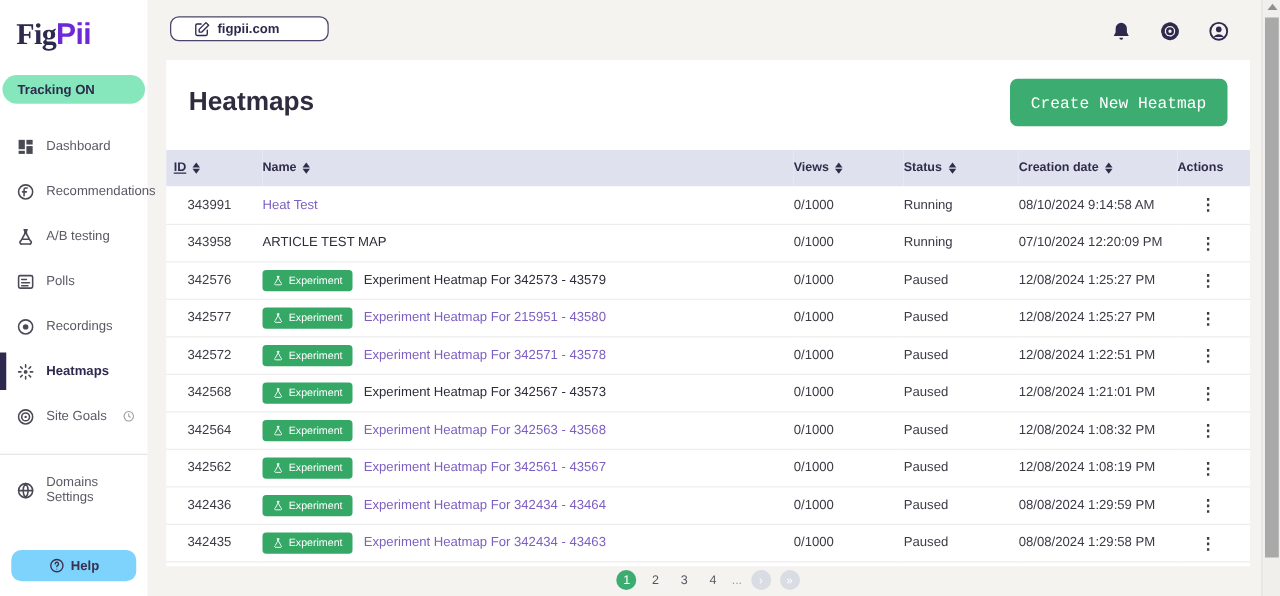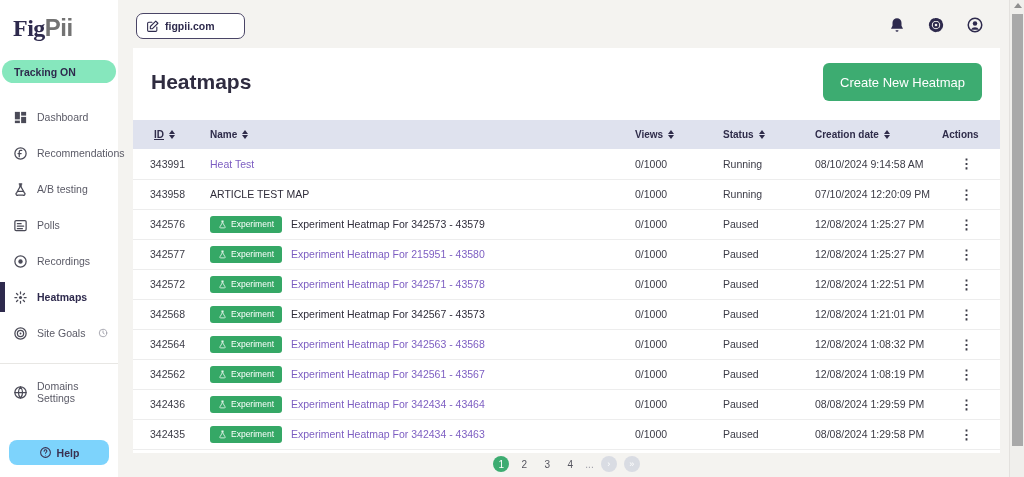--- a/index.html
+++ b/index.html
@@ -4,59 +4,59 @@
 <style>
   * { margin:0; padding:0; box-sizing:border-box; }
   html,body { width:1024px; height:477px; overflow:hidden; }
   body { font-family:"Liberation Sans", sans-serif; background:#f4f3f0; color:#3b3b46; }
   #app { position:relative; width:1024px; height:477px; overflow:hidden; }
 
   
   .sidebar { position:absolute; left:0; top:0; width:118px; height:477px; background:#ffffff; z-index:5; }
   .logo { padding:14px 0 0 13px; font-size:24px; font-weight:bold; letter-spacing:-0.5px; }
   .logo .fig { color:#2e2a4d;font-family:Liberation Serif, serif; }
-  .logo .pii { color:#737373; }
+  .logo .pii { color:#6d28d9; }
   .tracking-btn { margin:18px 2px 0 2px; height:23px; background:#86e7bd; border:none; border-radius:12px;
     display:flex; align-items:center; justify-content:space-between; padding:0 10px 0 12px;
     font-size:10.5px; font-weight:bold; color:#2e2a4d; cursor:pointer; width:114px; font-family:inherit; }
   .nav { margin-top:16px; }
   .nav-item { position:relative; display:flex; align-items:center; gap:9px; padding:0 0 0 13px; height:36px;
     font-size:10.5px; color:#5a5a66; cursor:pointer; }
   .nav-item .nicon { width:15px; height:15px; display:inline-flex; align-items:center; justify-content:center; color:#4a4a57; flex:0 0 15px; }
   .nav-item.active { color:#2e2a4d; font-weight:bold; }
   .nav-item.active::before { content:""; position:absolute; left:0; top:3px; width:5px; height:30px; background:#2e2a4d; }
   .nav-item .trailing { position:absolute; right:10px; color:#9a9aa5; width:10px; height:10px; display:inline-flex; }
   .side-divider { border-top:1px solid #e8e7e4; margin:12px 0 10px 0; }
   .help-btn { position:absolute; left:9px; bottom:12px; width:100px; height:25px; background:#7dd3fc; border:none;
     border-radius:8px; font-size:10.5px; color:#3a3050; font-weight:bold; display:flex; align-items:center;
     justify-content:center; gap:5px; cursor:pointer; font-family:inherit; }
   .help-btn .qicon { width:13px; height:13px; display:inline-flex; }
 
   
   .main { position:absolute; left:118px; top:0; right:0; height:477px; }
 
   .topbar { position:absolute; left:0; top:0; right:0; height:48px; }
-  .domain-select { position:absolute; left:18px; top:13px; height:26px; min-width:93px; background:#fff;
-    border:1px solid #4a4566; border-radius:7px; display:flex; align-items:center; gap:6px; padding:0 9px;
+  .domain-select { position:absolute; left:18px; top:13px; height:20px; min-width:93px; background:#fff;
+    border:1px solid #4a4566; border-radius:7px; display:flex; align-items:center; gap:6px; padding:0 18px;
     font-size:10.5px; font-weight:bold; color:#2e2a4d; cursor:pointer; font-family:inherit; }
   .top-icons { position:absolute; right:40px; top:16px; display:flex; align-items:center; gap:21px; }
   .top-icons .ticon { width:18px; height:18px; color:#2e2a4d; cursor:pointer; display:inline-flex; }
 
   .card { position:absolute; left:15px; top:48px; right:24px; height:405px; background:#ffffff; }
   .card-header { position:relative; height:72px; }
   .page-title { position:absolute; left:18px; top:22px; font-size:21px; font-weight:600; color:#2f2c40; }
   .create-btn { position:absolute; right:18px; top:15px; height:38px; padding:0 17px; background:#3dac71;
-    color:#fff; font-size:13px; border:none; border-radius:6px; cursor:pointer; font-family:Liberation Sans, sans-serif; }
+    color:#fff; font-size:13px; border:none; border-radius:6px; cursor:pointer; font-family:Liberation Mono, monospace; }
 
   table.heatmaps { width:100%; border-collapse:collapse; table-layout:fixed; }
   col.c-id{width:77px;} col.c-name{width:425px;} col.c-views{width:88px;} col.c-status{width:92px;}
   col.c-created{width:127px;} col.c-actions{width:58px;}
   thead th { background:#dfe2ee; height:29px; font-size:10px; color:#2f2c4a; text-align:left; font-weight:bold; padding:0; }
   th .th-inner { display:flex; align-items:center; gap:5px; }
-  th.first .th-inner { padding-left:21px;text-decoration:underline; }
+  th.first .th-inner { padding-left:6px;text-decoration:underline; }
   .sort { display:inline-flex; flex-direction:column; gap:1px; cursor:pointer; }
   .sort i { display:block; width:0; height:0; border-left:3px solid transparent; border-right:3px solid transparent; }
   .sort .up { border-bottom:4px solid #2f2c4a; }
   .sort .dn { border-top:4px solid #2f2c4a; }
   tbody td { height:30px; border-bottom:1px solid #ededed; font-size:10.5px; color:#3b3b46; padding:0;margin-left:48px; }
   td.id-cell { padding-left:17px; }
   .name-wrap { display:flex; align-items:center; gap:9px; }
   .badge { display:inline-flex; align-items:center; gap:4px; background:#35a866; color:#fff; font-size:8.5px;
     height:17px; padding:0 8px; border-radius:3px; flex:0 0 auto; }
   .badge .bicon { width:9px; height:9px; display:inline-flex; }

